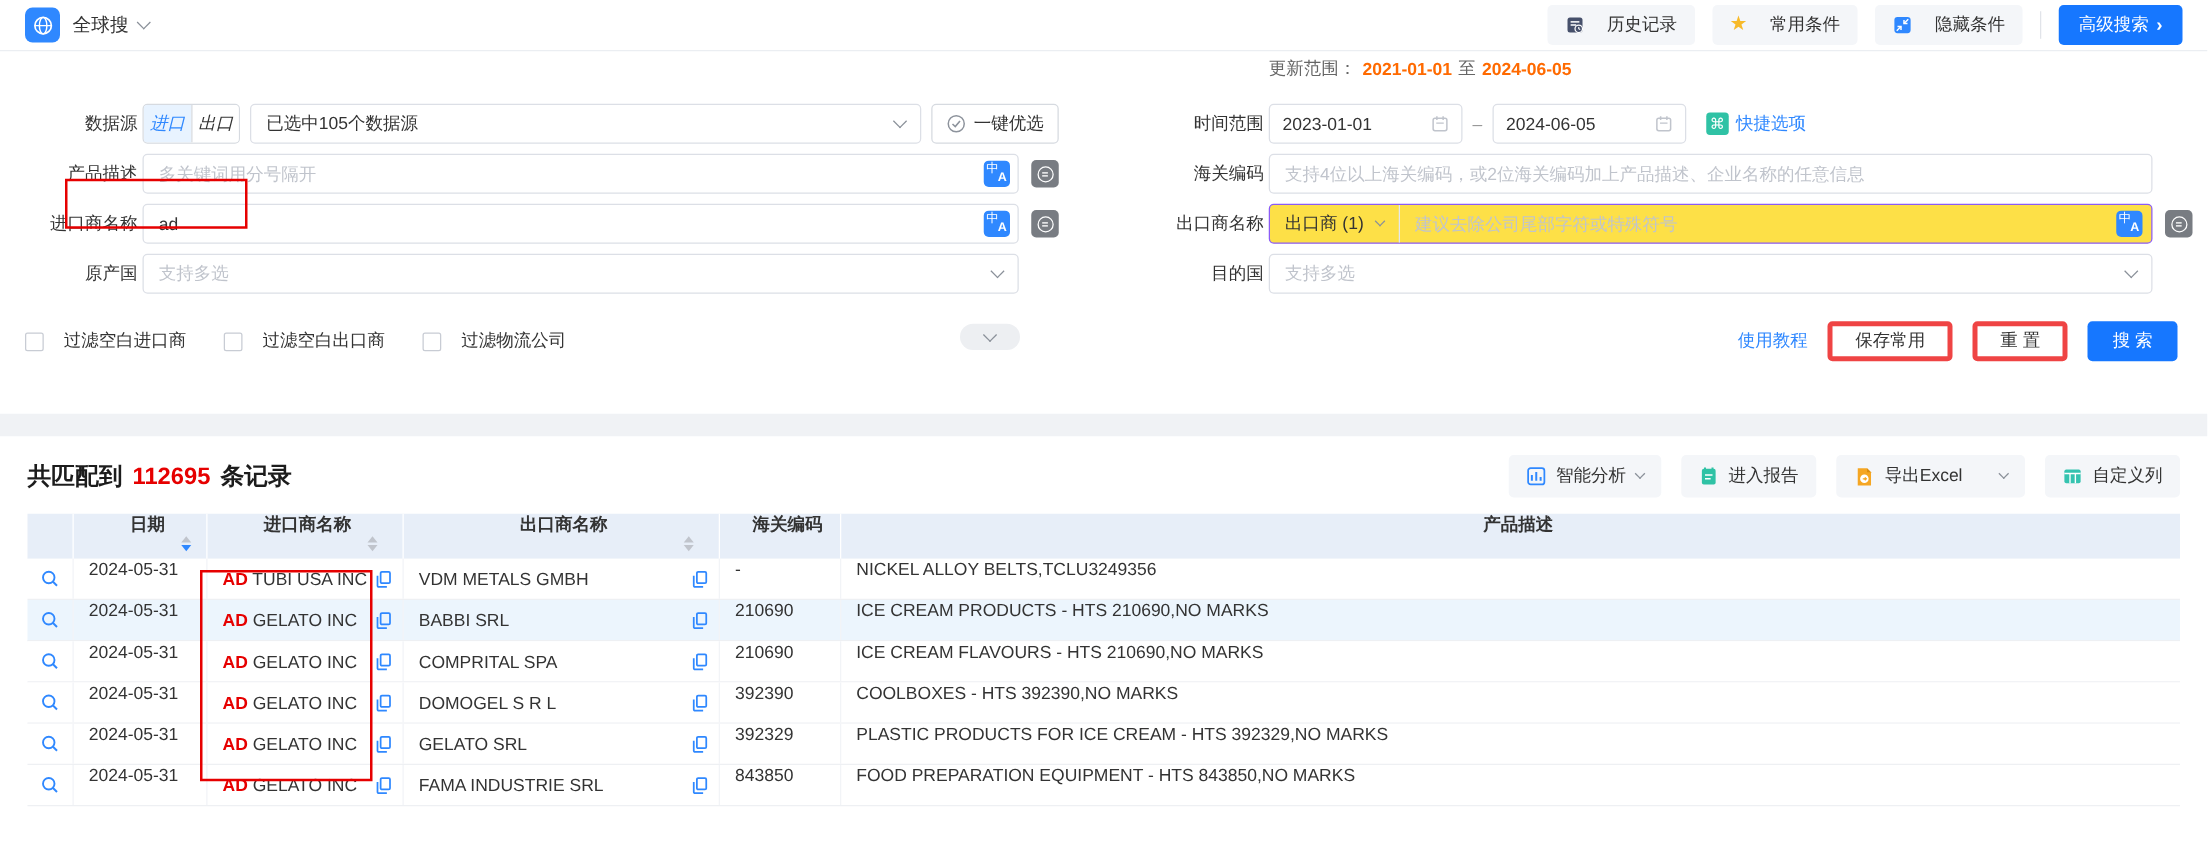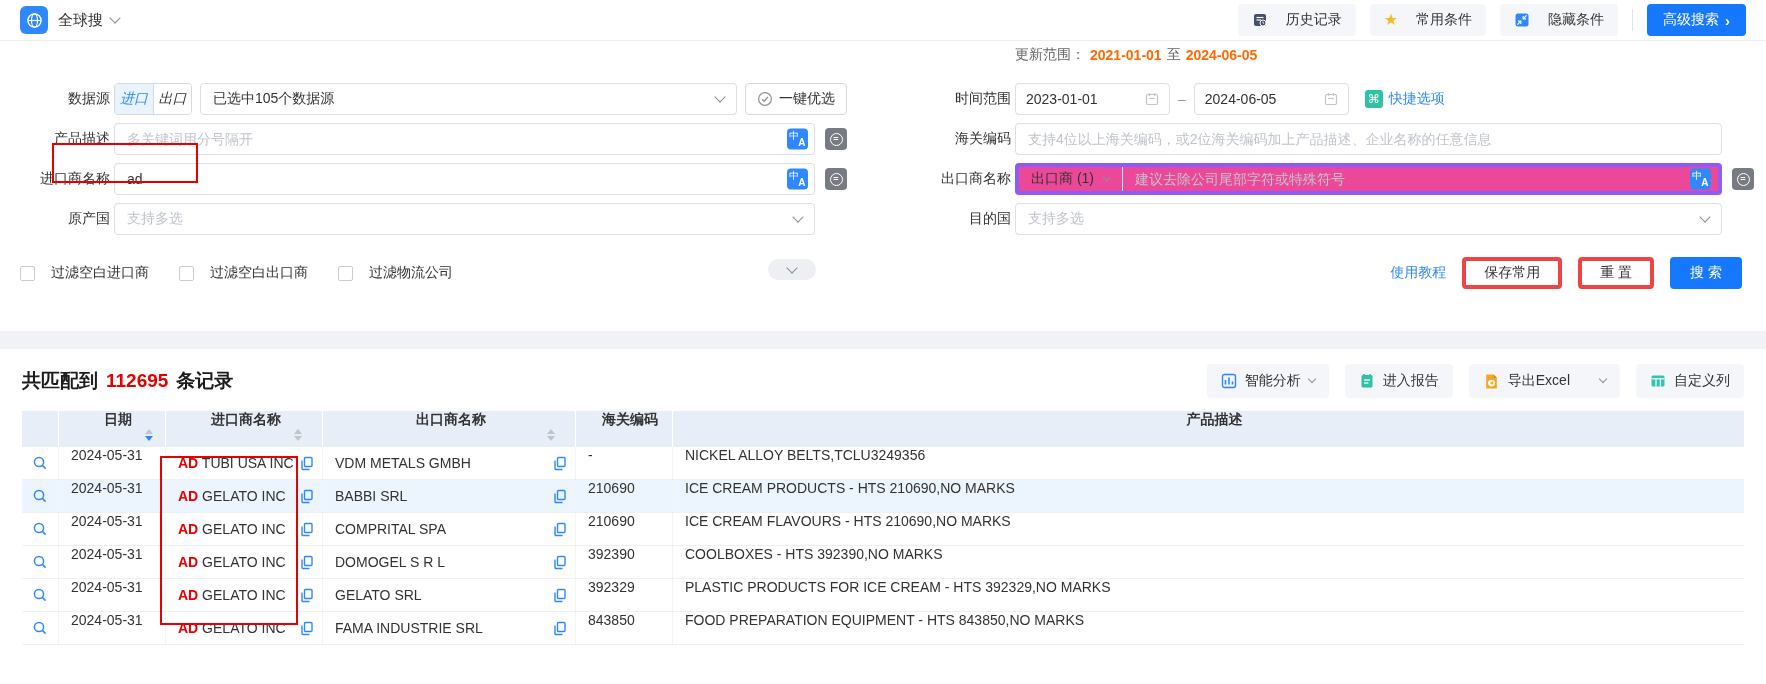--- a/index.html
+++ b/index.html
@@ -54,21 +54,21 @@
   .exact-icon b { width: 13px; height: 13px; border: 1.4px solid #fff; border-radius: 50%; color: #fff; font-size: 9px; font-weight: 700; display: flex; align-items: center; justify-content: center; line-height: 1; }
   .upd { display: flex; align-items: center; gap: 5px; padding-left: 116px; font-size: 14px; }
   .upd .g { color: #666; }
   .upd .o { color: #ff6a00; font-weight: 700; }
   .date-box { width: 155px; border: 1px solid #dcdfe6; border-radius: 4px; height: 32px; display: flex; align-items: center; padding: 0 10px; cursor: pointer; }
   .date-box .cal { margin-left: auto; }
   .dash { margin: 0 8px; color: #999; }
   .quick { display: flex; align-items: center; gap: 6px; margin-left: 16px; cursor: pointer; }
   .quick-icon { width: 18px; height: 18px; background: #2fc2a5; border-radius: 3px; color: #fff; display: flex; align-items: center; justify-content: center; font-size: 12px; line-height: 1; }
   .link { color: #2f88ff; cursor: pointer; }
-  .combo { flex: 1; border: 4px solid #8b5cf6; border-radius: 4px; height: 32px; display: flex; align-items: center; position: relative; background: #ec4899; }
+  .combo { flex: 1; border: 1px solid #8b5cf6; border-radius: 4px; height: 32px; display: flex; align-items: center; position: relative; background: #fde047; }
   .combo-sel { display: flex; align-items: center; gap: 10px; padding: 0 12px; height: 100%; border-right: 1px solid #e4e7ed; cursor: pointer; flex: none; }
   .combo input { border: none; flex: 1; height: 30px; padding: 0 36px 0 12px; font-size: 14px; font-family: inherit; outline: none; background: transparent; }
   .combo input::placeholder { color: #c0c4cc; }
   
   .controls { display: flex; align-items: center; margin-top: 14px; padding-right: 12px; position: relative; height: 32px; }
   .cbx { display: flex; align-items: center; gap: 16px; margin-right: 30px; cursor: pointer; }
   .cbx .box { width: 15px; height: 15px; border: 1px solid #c8ccd4; border-radius: 2px; background: #fff; }
   .collapse-pill { position: absolute; left: 748px; top: 2px; width: 48px; height: 21px; background: #edeff2; border-radius: 11px; display: flex; align-items: center; justify-content: center; cursor: pointer; }
   .ctrl-right { margin-left: auto; display: flex; align-items: center; gap: 16px; }
   .btn-plain { border: 4px solid #ef4444; border-radius: 4px; background: #fff; height: 32px; padding: 0 18px; font-size: 14px; color: #333; font-family: inherit; cursor: pointer; }

